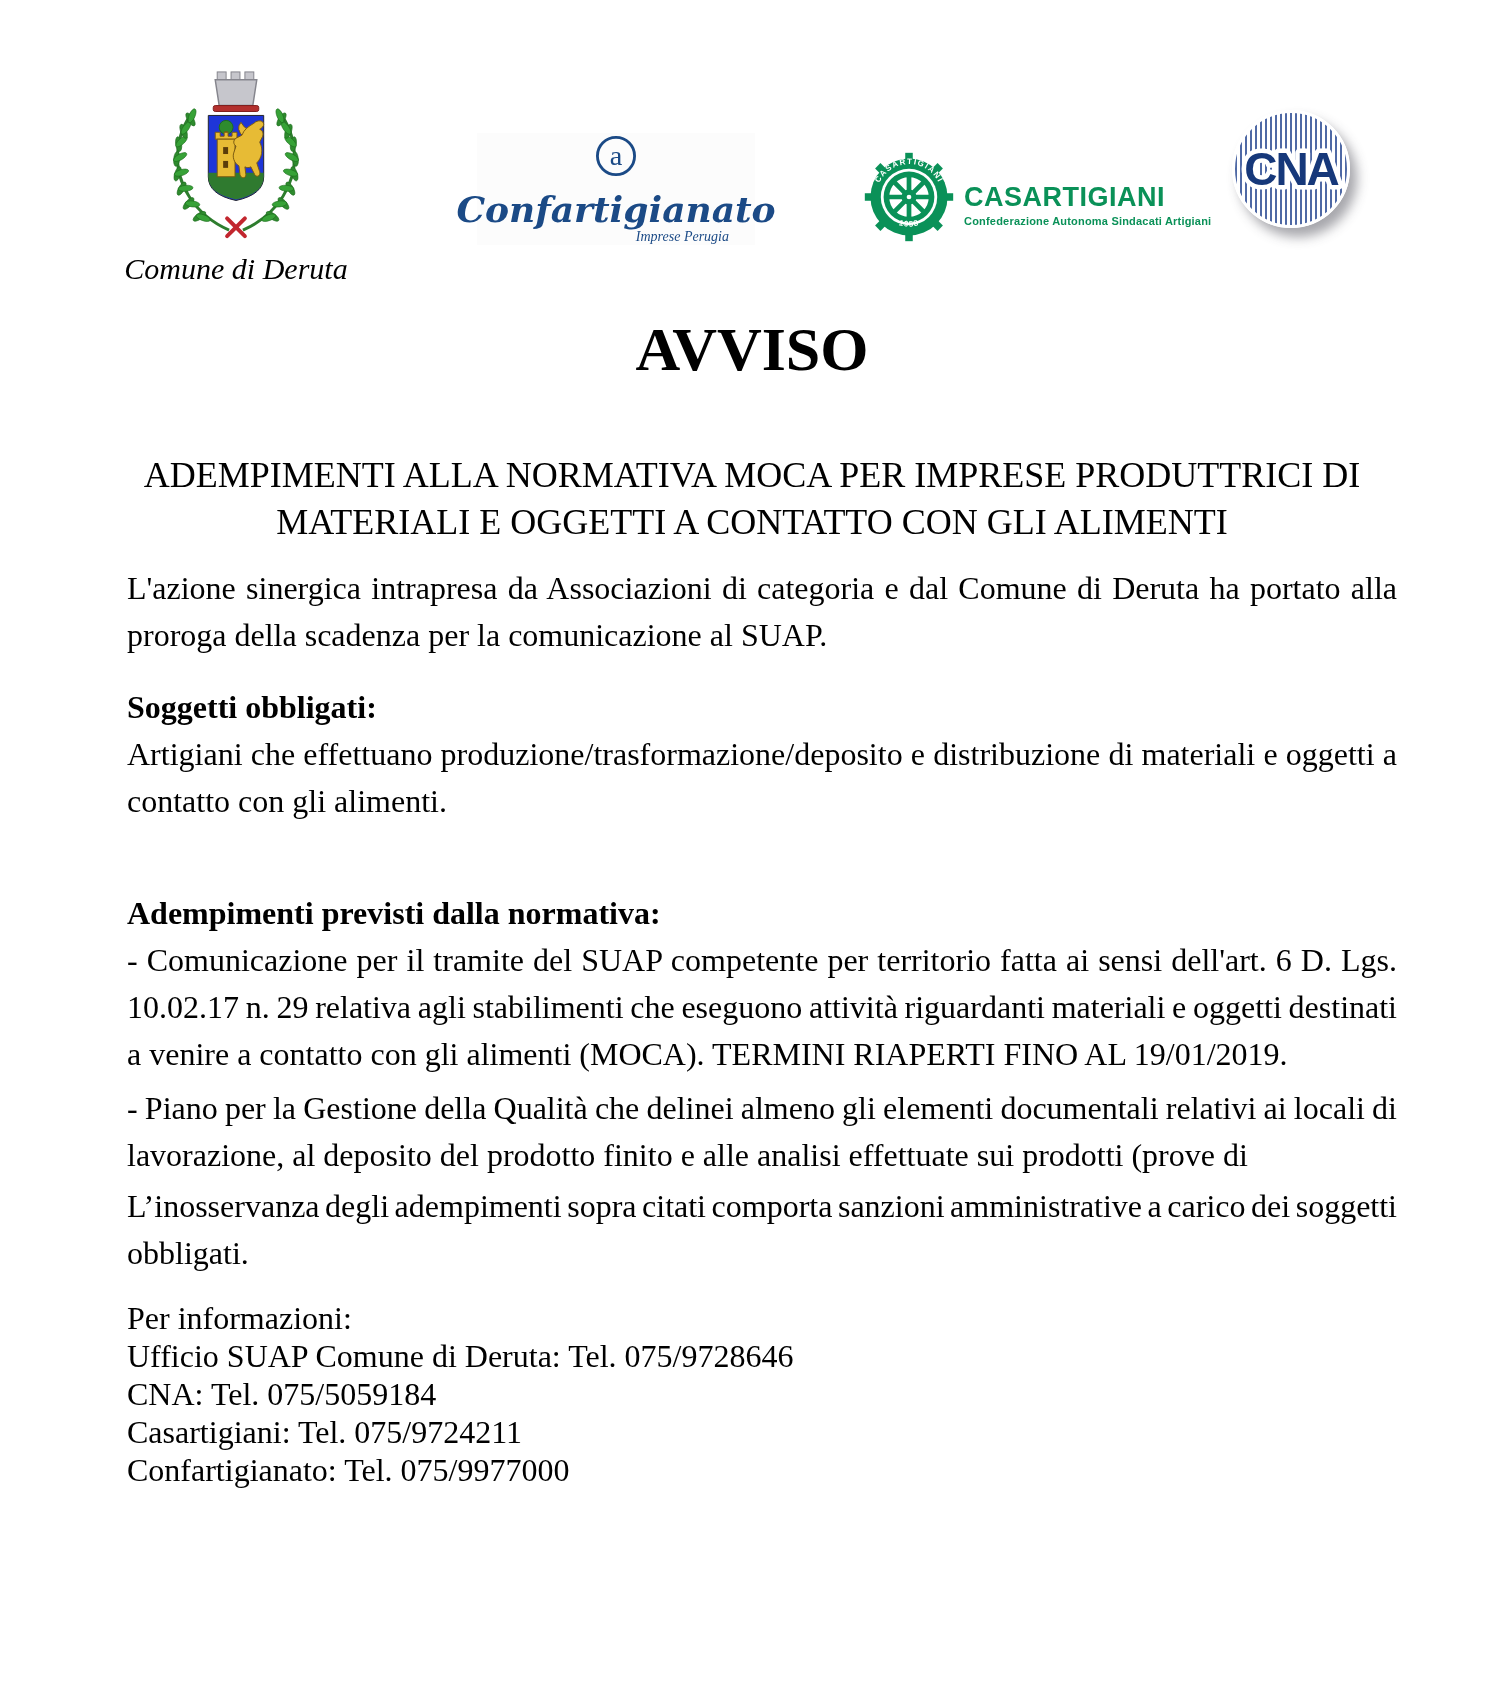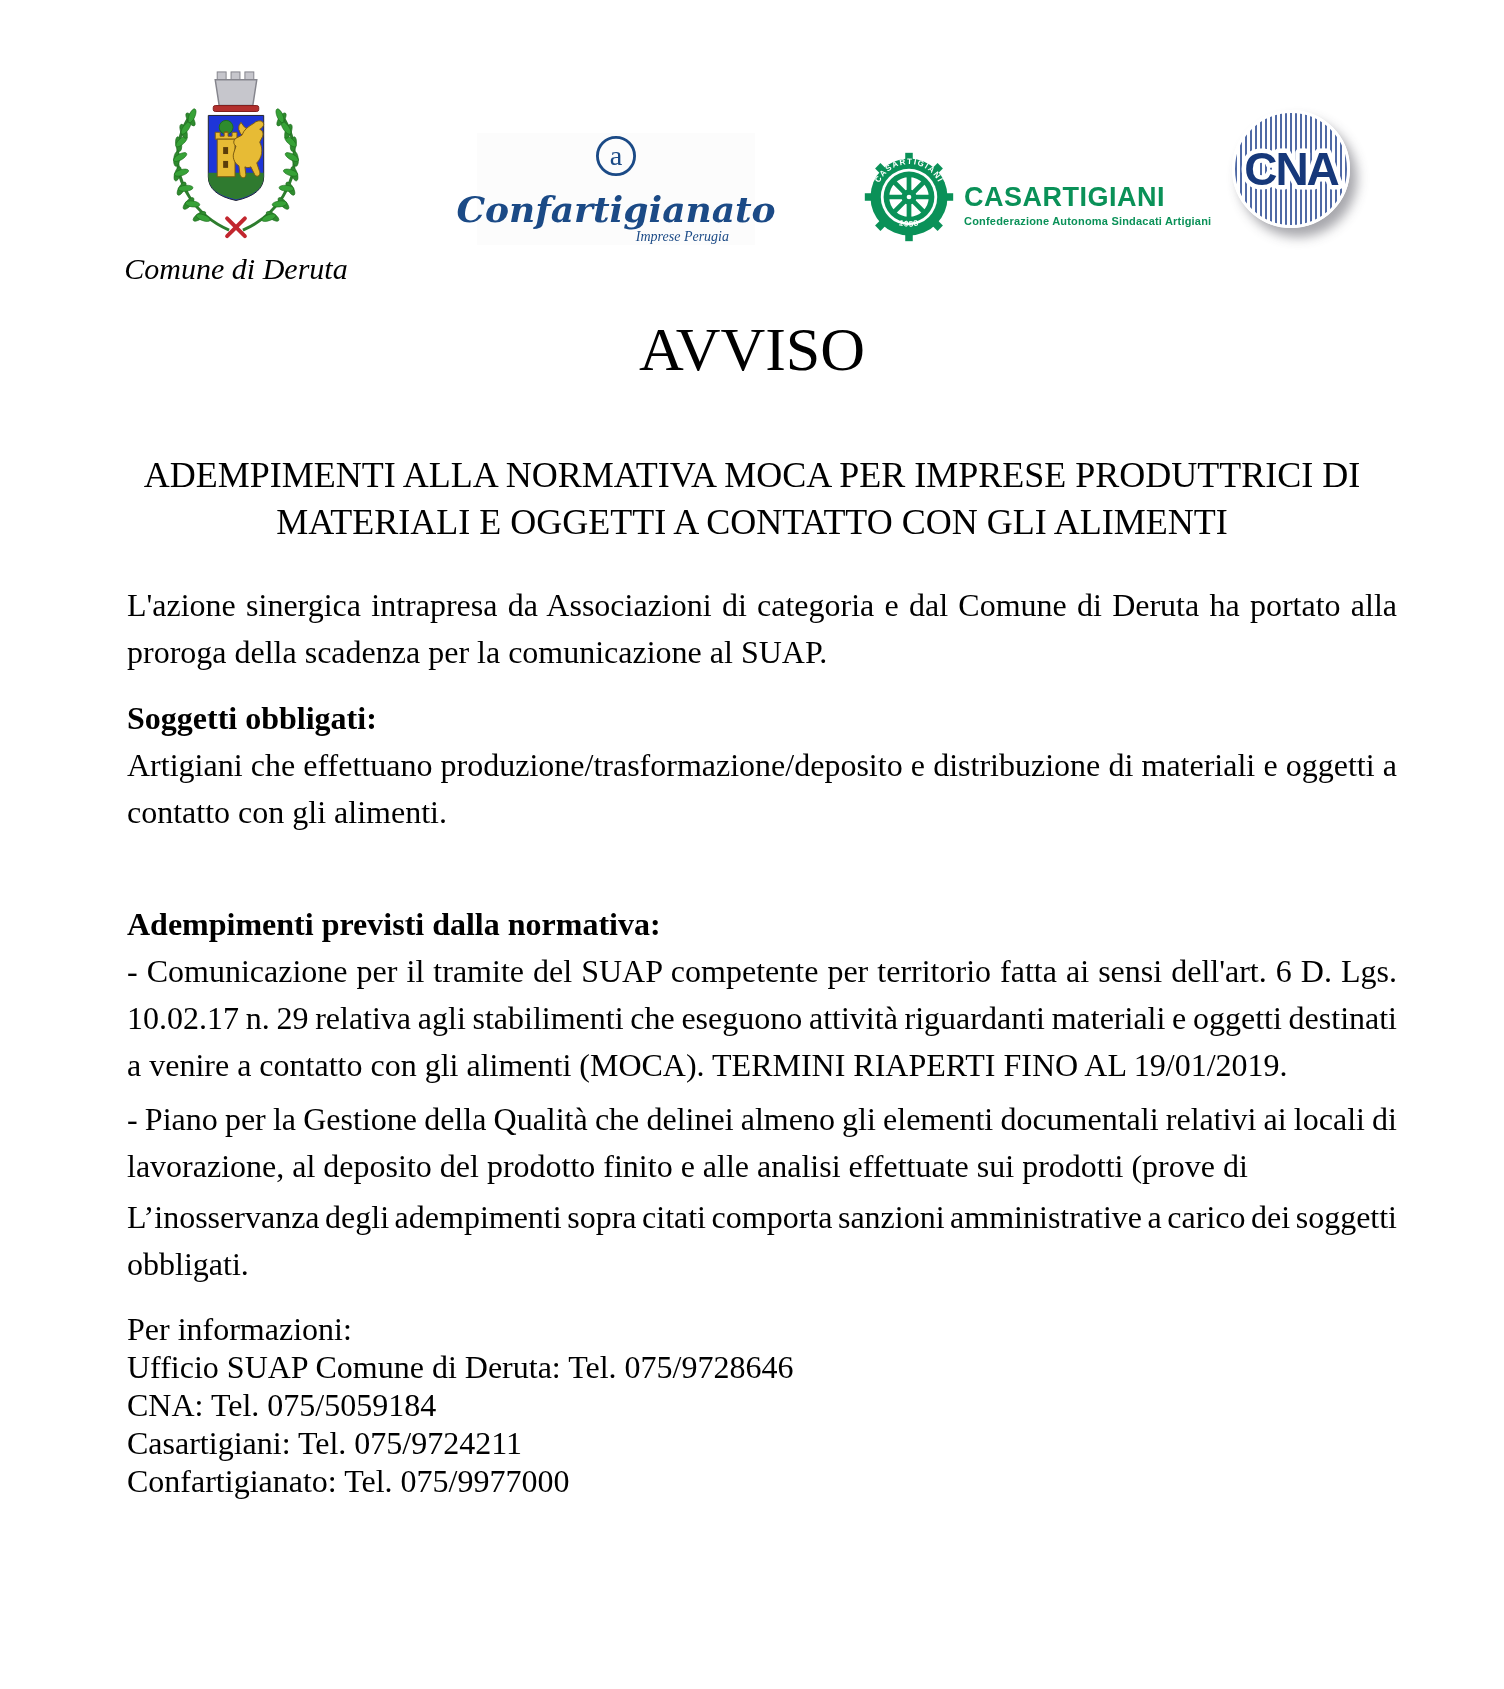--- a/index.html
+++ b/index.html
@@ -18,26 +18,26 @@
   .casart-textcol{margin-left:8px;margin-top:14px;}
   .casart-name{font-family:"Liberation Sans",sans-serif;font-weight:bold;font-size:27px;
                color:#0a9158;letter-spacing:.5px;white-space:nowrap;}
   .casart-sub{font-family:"Liberation Sans",sans-serif;font-weight:bold;font-size:11px;
               color:#0a9158;letter-spacing:.2px;margin-top:2px;white-space:nowrap;}
   .cna-circle{position:absolute;left:1232px;top:110px;width:112px;height:112px;border-radius:50%;
               background:repeating-linear-gradient(90deg,#4f69a5 0 2px,#ffffff 2px 5px);
               border:3px solid #ffffff;box-shadow:7px 9px 12px rgba(60,60,72,.45);
               display:flex;align-items:center;justify-content:center;}
   
-  .avviso{position:absolute;top:312px;left:0;width:100%;text-align:center;font-size:62px;line-height:74px;}
+  .avviso{position:absolute;top:312px;left:0;width:100%;text-align:center;font-size:62px;line-height:74px;font-weight:bold;}
   .headline{position:absolute;top:452px;left:0;width:100%;text-align:center;font-size:36px;line-height:47px;}
   .hl{white-space:nowrap;}
-  .bodywrap{position:absolute;left:127px;top:582px;width:1270px;font-size:32px;line-height:47px;}
+  .bodywrap{position:absolute;left:127px;top:565px;width:1270px;font-size:32px;line-height:47px;}
   .tline{white-space:nowrap;}
-  .bhead{font-weight:bold;margin-top:19px;}
+  .bhead{font-weight:bold;margin-top:25px;}
   .h2gap{margin-top:65px;}
   .p4gap{margin-top:7px;}
   .p5gap{margin-top:4px;}
   .contact{margin-top:22px;line-height:38px;}
 </style>
 </head>
 <body>
 
 <div class="doc">
 

